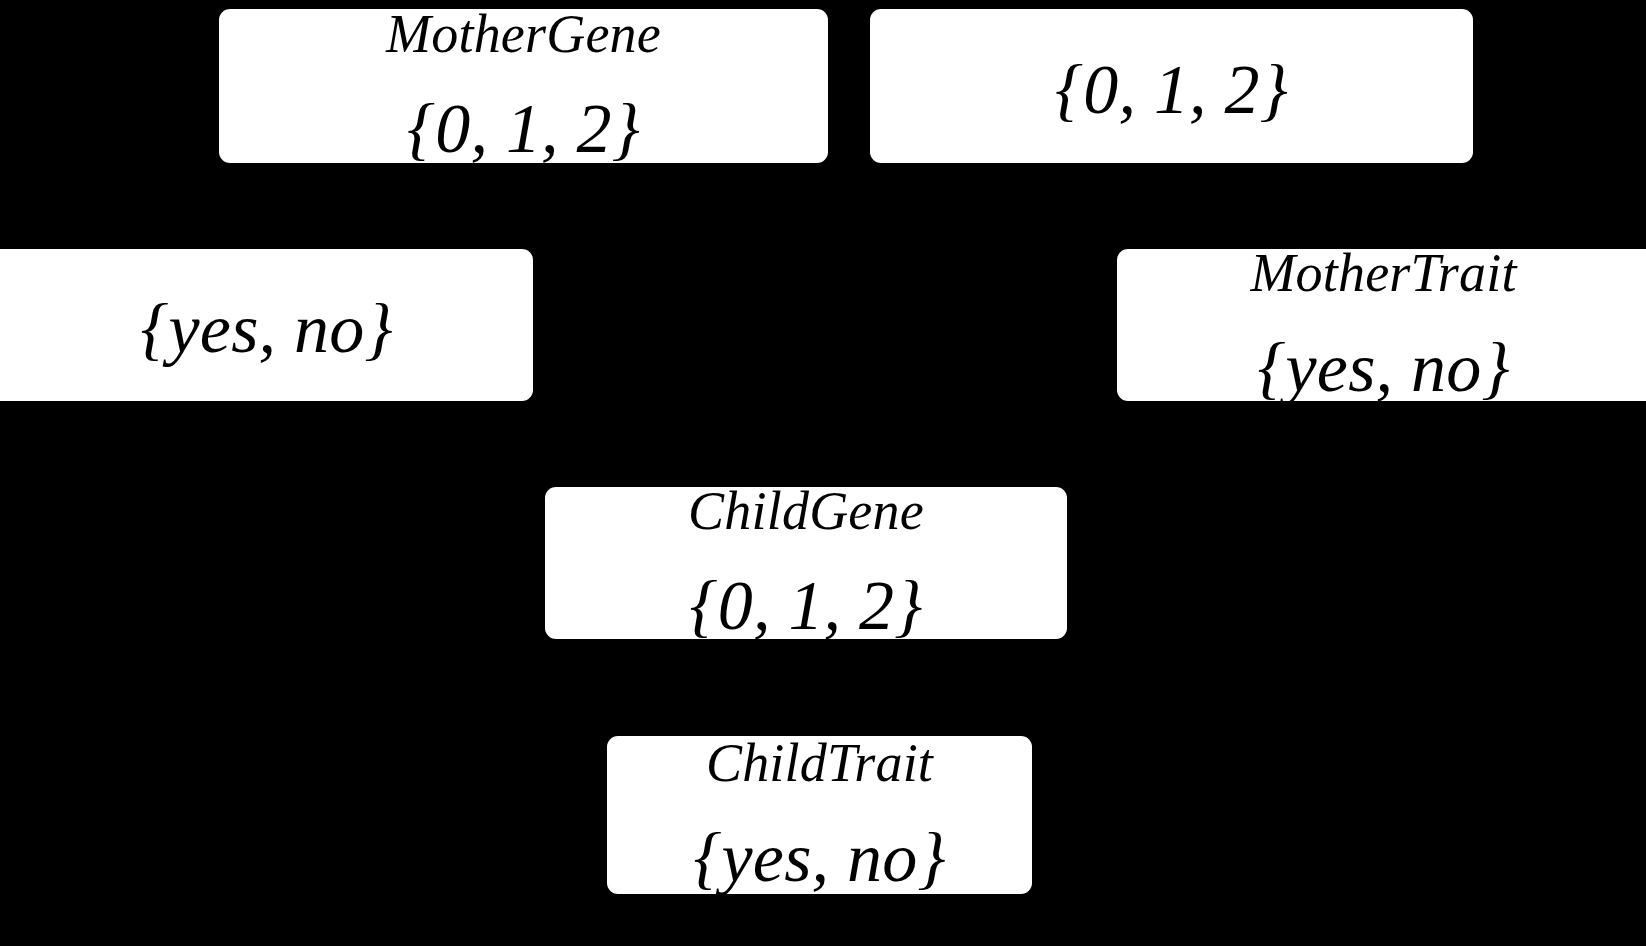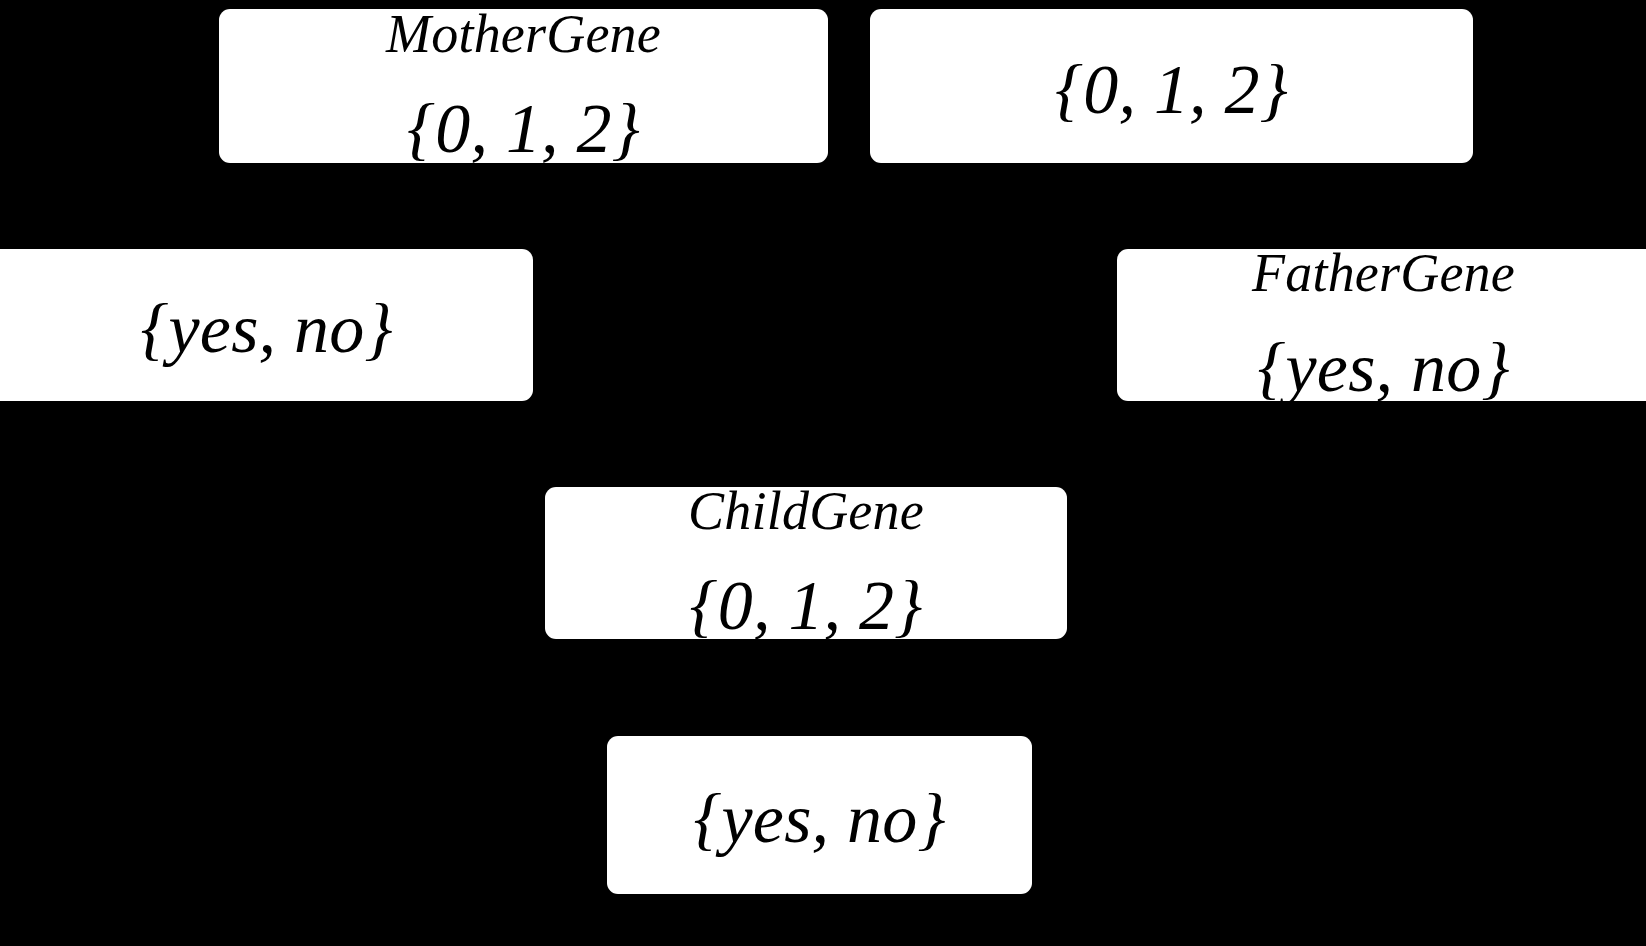--- a/index.html
+++ b/index.html
@@ -70,26 +70,27 @@
 
   <div class="node" id="node-father-gene">
     <div class="node-domain">{0, 1, 2}</div>
   </div>
 
   <div class="node" id="node-mother-trait">
     <div class="node-domain">{yes, no}</div>
   </div>
 
   <div class="node" id="node-father-trait">
-    <div class="node-name">FatherGene</div>
+    <div class="node-name">MotherTrait</div>
     <div class="node-domain">{yes, no}</div>
   </div>
 
   <div class="node" id="node-child-gene">
     <div class="node-name">ChildGene</div>
     <div class="node-domain">{0, 1, 2}</div>
   </div>
 
   <div class="node" id="node-child-trait">
+    <div class="node-name">ChildTrait</div>
     <div class="node-domain">{yes, no}</div>
   </div>
 
 </div>
 
 </body></html>

